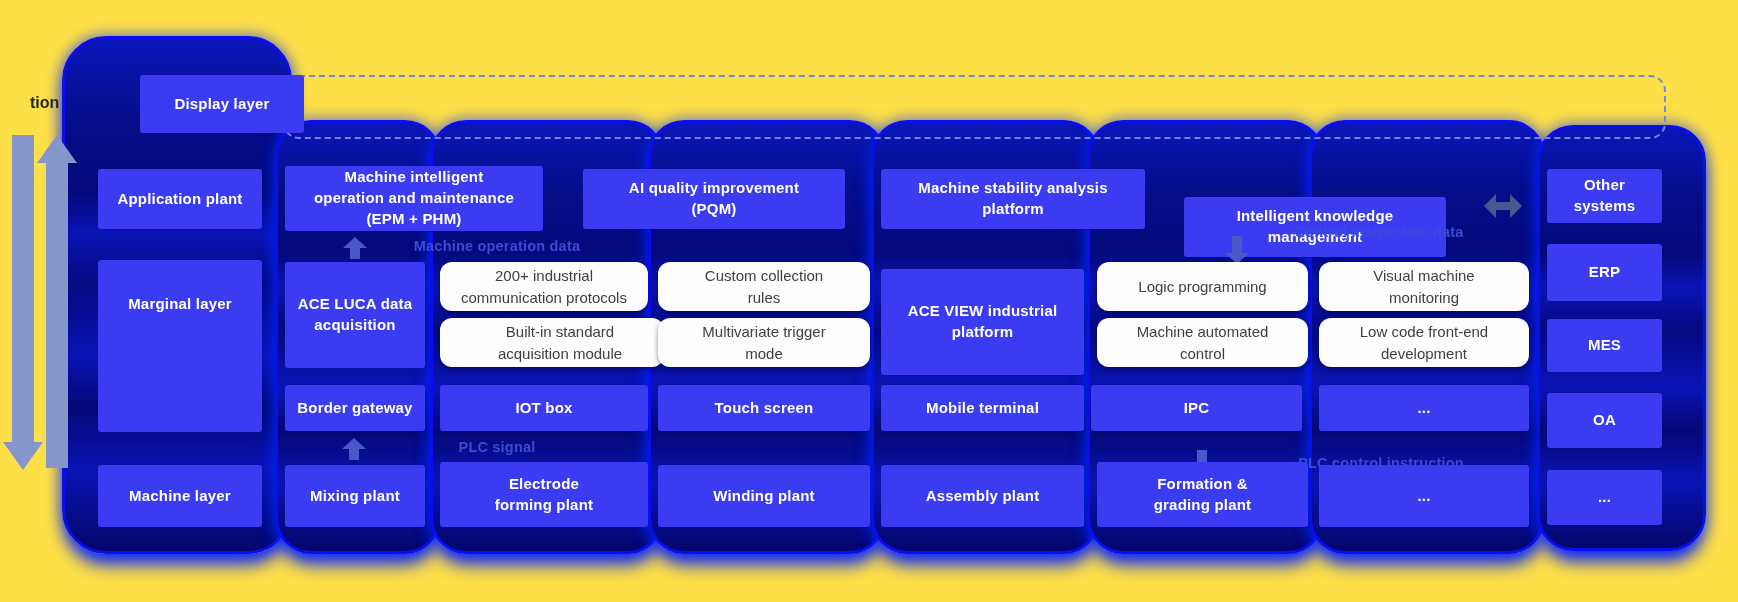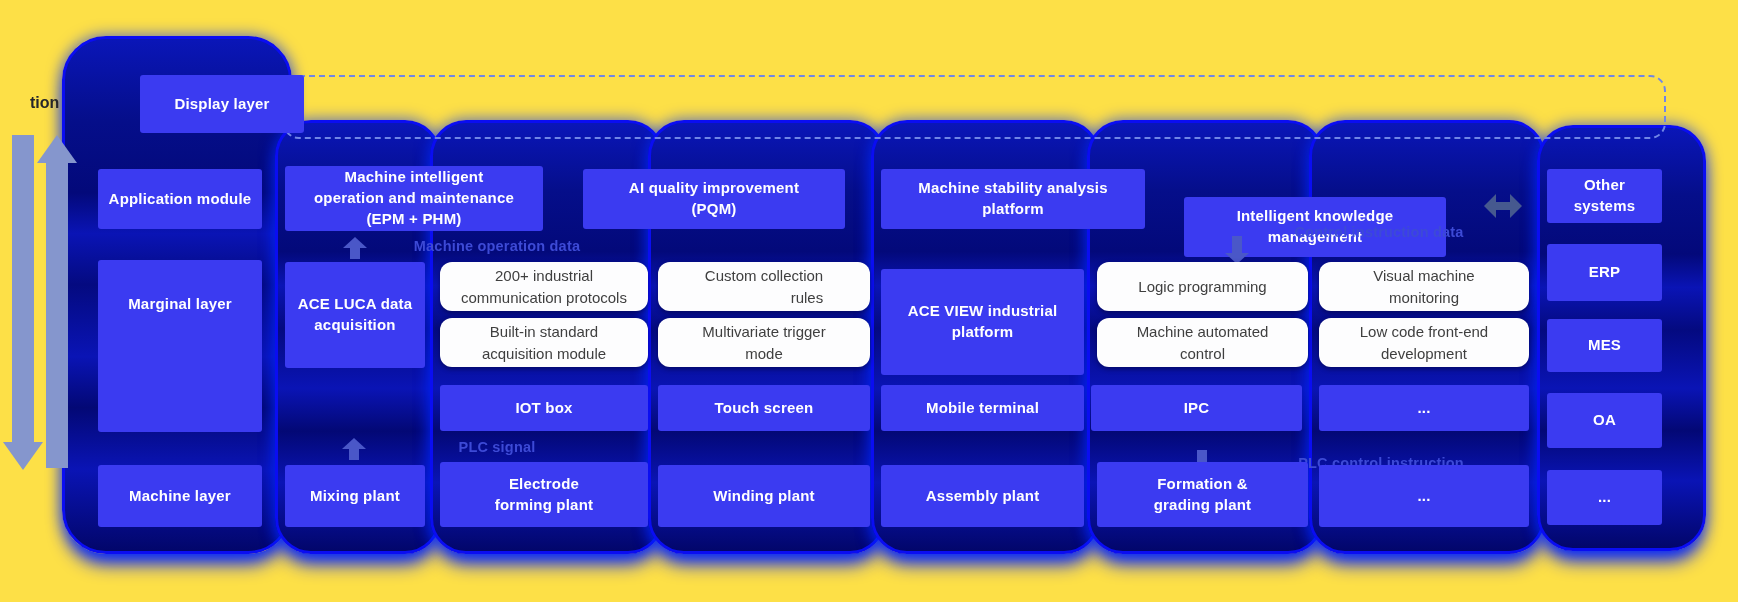--- a/index.html
+++ b/index.html
@@ -78,21 +78,21 @@
     <div class="tri-down" style="left:1px;top:307px;"></div>
   </div>
   <div class="larr" style="left:36px;top:135px;width:42px;height:333px;">
     <div class="tri-up" style="left:1px;top:0;"></div>
     <div class="shaft" style="left:10px;top:26px;width:22px;height:307px;"></div>
   </div>
 
   <div class="partial-text" style="left:30px;top:94px;">tion</div>
 
   <div class="bx" style="left:98px;top:75px;width:164px;height:58px;margin-left:42px;">Display layer</div>
-  <div class="bx" style="left:98px;top:169px;width:164px;height:60px;">Application module</div>
+  <div class="bx" style="left:98px;top:169px;width:164px;height:60px;">Application plant</div>
   <div class="bx" style="left:98px;top:260px;width:164px;height:172px;align-items:flex-start;padding-top:34px;box-sizing:border-box;">Marginal layer</div>
   <div class="bx" style="left:98px;top:465px;width:164px;height:62px;">Machine layer</div>
 
   <div class="bx" style="left:285px;top:166px;width:258px;height:65px;">Machine intelligent
 operation and maintenance
 (EPM + PHM)</div>
   <div class="bx" style="left:583px;top:169px;width:262px;height:60px;">AI quality improvement
 (PQM)</div>
   <div class="bx" style="left:881px;top:169px;width:264px;height:60px;">Machine stability analysis
 platform</div>
@@ -110,34 +110,35 @@
   </div>
   <div class="flow" style="left:1379px;top:224px;">Control instruction data</div>
 
   <div class="bx" style="left:285px;top:262px;width:140px;height:106px;">ACE LUCA data
 acquisition</div>
   <div class="bx" style="left:881px;top:262px;width:203px;height:106px;margin-top:7px;">ACE VIEW industrial
 platform</div>
 
   <div class="wbx" style="left:440px;top:262px;width:208px;height:49px;">200+ industrial
 communication protocols</div>
-  <div class="wbx" style="left:440px;top:318px;width:208px;height:49px;">Built-in standard
+  <div class="wbx" style="left:440px;top:318px;width:208px;height:49px;padding-left:16px;">Built-in standard
 acquisition module</div>
-  <div class="wbx" style="left:658px;top:262px;width:212px;height:49px;text-align:right;">Custom collection
+  <div class="wbx" style="left:658px;top:262px;width:212px;height:49px;">Custom collection
 rules</div>
   <div class="wbx" style="left:658px;top:318px;width:212px;height:49px;">Multivariate trigger
 mode</div>
   <div class="wbx" style="left:1097px;top:262px;width:211px;height:49px;">Logic programming</div>
   <div class="wbx" style="left:1097px;top:318px;width:211px;height:49px;">Machine automated
 control</div>
   <div class="wbx" style="left:1319px;top:262px;width:210px;height:49px;">Visual machine
 monitoring</div>
   <div class="wbx" style="left:1319px;top:318px;width:210px;height:49px;">Low code front-end
 development</div>
 
+  <div class="bx" style="left:285px;top:385px;width:140px;height:46px;">Border gateway</div>
   <div class="bx" style="left:440px;top:385px;width:208px;height:46px;">IOT box</div>
   <div class="bx" style="left:658px;top:385px;width:212px;height:46px;">Touch screen</div>
   <div class="bx" style="left:881px;top:385px;width:203px;height:46px;">Mobile terminal</div>
   <div class="bx" style="left:1091px;top:385px;width:211px;height:46px;">IPC</div>
   <div class="bx" style="left:1319px;top:385px;width:210px;height:46px;">...</div>
 
   <div class="sarr" style="left:342px;top:438px;height:22px;">
     <div class="head-up"></div>
       <div class="shaft" style="top:10px;height:12px;"></div>
   </div>

